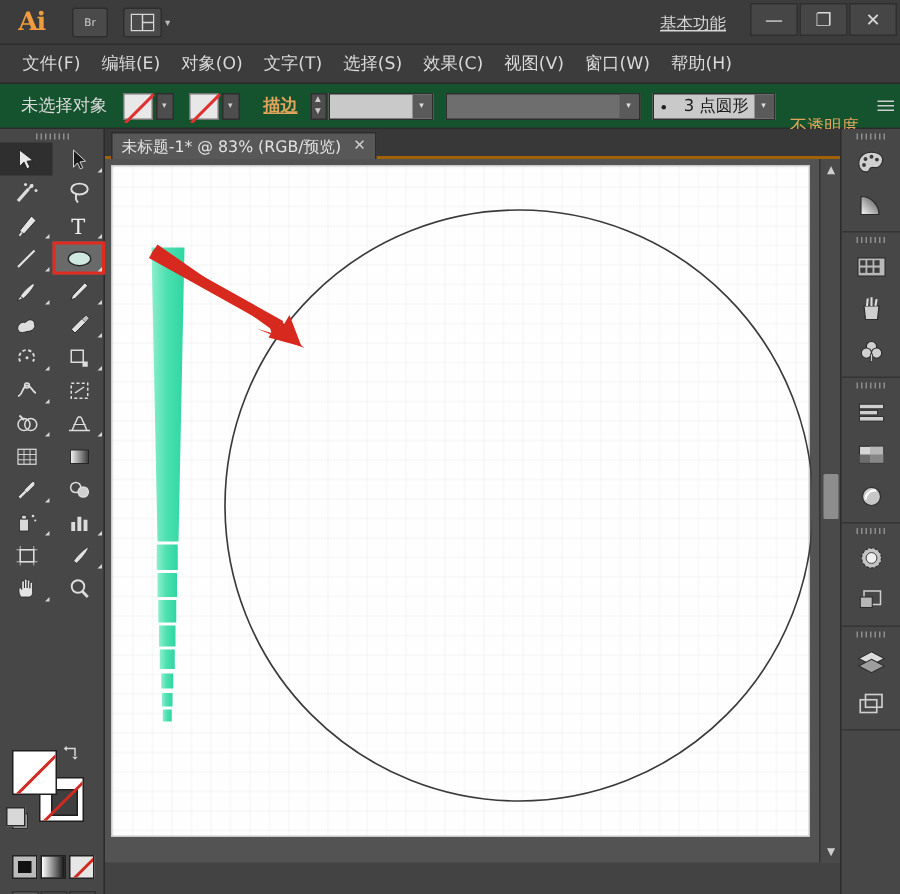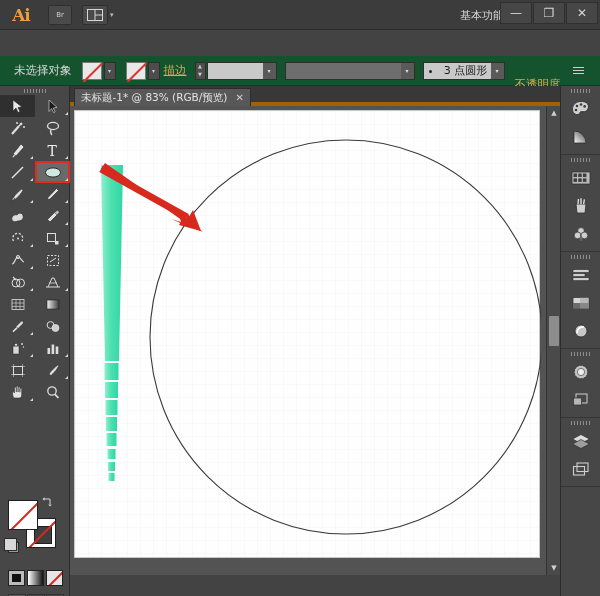--- a/index.html
+++ b/index.html
@@ -26,21 +26,21 @@
     letter-spacing:-1px;
   }
   .tb-btn{
     width:24px; height:20px; margin-left:10px;
     background:#4a4a4a; border:1px solid #2e2e2e; border-radius:2px;
     display:flex; align-items:center; justify-content:center;
     font-size:7px; color:#d0d0d0;
   }
   .tb-btn.wide{ width:26px; }
   .caret{ margin-left:2px; font-size:7px; color:#bbb; }
-  .ws-label{ position:absolute; left:460px; top:8px; font-size:11px; color:#d6d6d6; }
+  .ws-label{ position:absolute; left:440px; top:8px; font-size:11px; color:#d6d6d6;text-decoration:underline; }
   .ws-caret{ position:absolute; left:501px; top:12px; font-size:7px; color:#aaa;}
   .wincontrols{ position:absolute; right:2px; top:2px; display:flex; }
   .wc{
     width:32px; height:22px; display:flex; align-items:center; justify-content:center;
     color:#d8d8d8; font-size:12px; background:#464646; border:1px solid #2f2f2f;
     margin-left:1px;
   }
   .wc.close{ }
 
   
@@ -68,21 +68,21 @@
   }
   .slash:after{
     content:""; position:absolute; left:10px; top:-3px; width:2px; height:27px;
     background:#e03030; transform:rotate(45deg); transform-origin:center;
   }
   .mini-caret{
     width:12px; height:18px; background:#4d4d4d; border:1px solid #2e2e2e;
     display:flex; align-items:center; justify-content:center; font-size:6px; color:#ccc;
     margin-left:2px;
   }
-  .stroke-word{ color:#e0a45c; font-size:11.5px; margin-left:4px; text-decoration:underline; }
+  .stroke-word{ color:#e0a45c; font-size:11.5px; margin-left:16px; text-decoration:underline;font-weight:bold; }
   .opacity-word{ color:#e0a45c; font-size:11.5px; margin-left:10px; text-decoration:underline;margin-top:28px; }
   .stepper{
     width:11px; height:18px; background:#4d4d4d; border:1px solid #2e2e2e; margin-left:8px;
     display:flex; flex-direction:column; align-items:center; justify-content:space-around;
   }
   .stepper span{ font-size:5px; line-height:5px; color:#ccc; }
   .combo{
     height:18px; background:#c9c9c9; border:1px solid #2e2e2e;
     display:flex; align-items:center; color:#1c1c1c; font-size:10.5px;
     padding-left:4px; position:relative;
@@ -94,21 +94,21 @@
   .combo.w1{ width:70px; margin-left:1px; }
   .combo.w2{ width:130px; margin-left:8px; background:#6e6e6e; }
   .combo.w3{ width:82px; margin-left:8px; justify-content:center; font-size:11px; }
   .dot-round{ position:absolute; left:5px; top:7px; width:3px; height:3px; background:#222; border-radius:50%; }
   .panelmenu{ margin-left:12px; display:flex; flex-direction:column; gap:2px; }
   .panelmenu i{ display:block; width:11px; height:1px; background:#cfcfcf; }
 
   
   .tabbar{
     position:absolute; left:70px; top:86px; width:530px; height:20px;
-    background:#383838; border-bottom:4px solid #a16207;
+    background:#383838; border-bottom:2px solid #a16207;
   }
   .doctab{
     position:absolute; left:4px; top:2px; height:18px;
     background:#585858; border:1px solid #2d2d2d; border-bottom:none;
     display:flex; align-items:center; padding:0 6px; gap:8px;
   }
   .doctab .t{ font-size:10.5px; color:#e2e2e2; white-space:nowrap; }
   .doctab .x{ font-size:10px; color:#cfcfcf; }
 
   
@@ -253,20 +253,31 @@
     <div class="ws-label">基本功能</div>
     <div class="ws-caret">▾</div>
 
     <div class="wincontrols">
       <div class="wc">—</div>
       <div class="wc">❐</div>
       <div class="wc close">✕</div>
     </div>
   </div>
 
+  <div class="menubar">
+    <div class="menu-item">文件(F)</div>
+    <div class="menu-item">编辑(E)</div>
+    <div class="menu-item">对象(O)</div>
+    <div class="menu-item">文字(T)</div>
+    <div class="menu-item">选择(S)</div>
+    <div class="menu-item">效果(C)</div>
+    <div class="menu-item">视图(V)</div>
+    <div class="menu-item">窗口(W)</div>
+    <div class="menu-item">帮助(H)</div>
+  </div>
 
   <div class="controlbar">
     <div class="cb-label">未选择对象</div>
 
     <div class="swatchbox">
         <span class="slash"></span>
       </div>
     <div class="mini-caret">▾</div>
 
     <div class="swatchbox">

